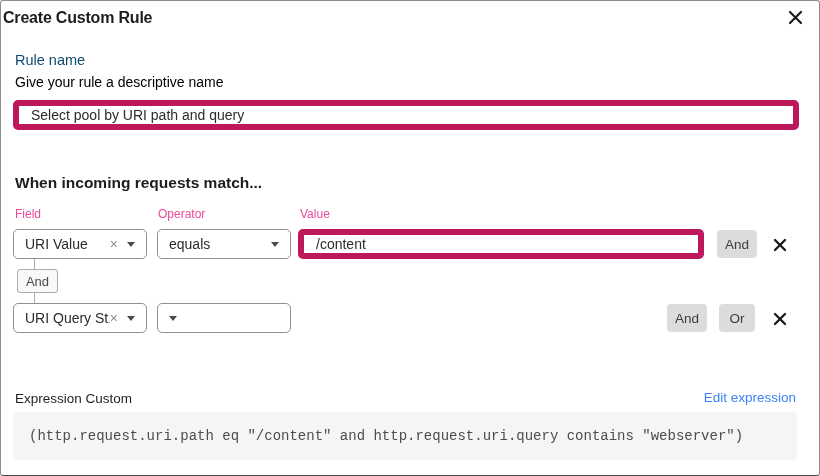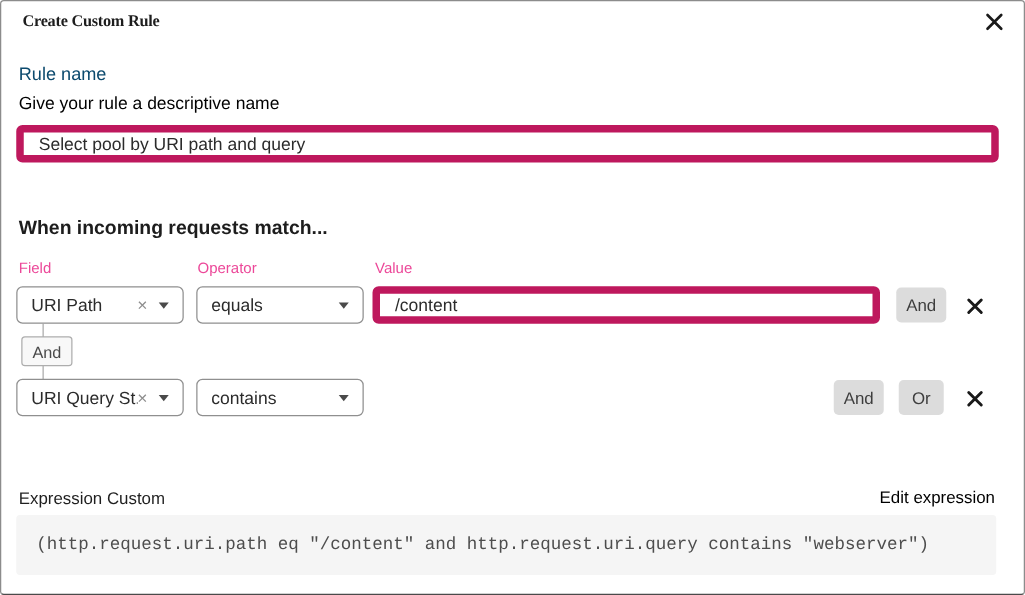--- a/index.html
+++ b/index.html
@@ -1,19 +1,19 @@
 <!DOCTYPE html>
 <html><head>
 <meta charset="utf-8">
 <style>
   html,body{margin:0;padding:0;background:#ffffff;font-family:"Liberation Sans",sans-serif;}
   .dialog{position:relative;width:820px;height:476px;box-sizing:border-box;background:#fff;
           border:1px solid #8c8c8c;border-bottom-color:#4a4a4a;border-radius:3px;overflow:hidden;}
   .abs{position:absolute;}
-  .title{left:17px;top:8px;font-size:13px;font-weight:700;color:#1d1d1d;letter-spacing:-0.2px;font-family:Liberation Serif, serif;}
+  .title{left:2px;top:8px;font-size:16px;font-weight:700;color:#1d1d1d;letter-spacing:-0.2px;}
   .icon-btn{display:flex;align-items:center;justify-content:center;cursor:pointer;background:none;border:none;padding:0;}
   .close-btn{left:784px;top:6px;width:20px;height:20px;}
   .field-label{font-size:14.5px;color:#0c4a6e;}
   .helper{font-size:14px;color:#000000;}
   .text-input{box-sizing:border-box;height:30px;border:6px solid #be185d;border-radius:5px;
               padding:0 12px;font-size:14px;color:#2b2b2b;font-family:inherit;background:#fff;outline:none;}
   .section-heading{font-size:15.5px;font-weight:700;color:#1d1d1d;}
   .col-label{font-size:12px;color:#ec4899;}
   .select{box-sizing:border-box;height:30px;border:1px solid #8f8f8f;border-radius:5px;background:#fff;
           display:flex;align-items:center;padding:0 11px;font-size:14px;color:#2b2b2b;cursor:pointer;}
@@ -22,21 +22,21 @@
   .caret{width:0;height:0;border-left:4.5px solid transparent;border-right:4.5px solid transparent;
          border-top:5.5px solid #4a4a4a;flex:none;}
   .gray-btn{box-sizing:border-box;height:28px;background:#dcdcdc;border:none;border-radius:4px;
             font-size:13.5px;color:#3d3d3d;font-family:inherit;display:flex;align-items:center;
             justify-content:center;cursor:pointer;}
   .connector-line{width:1px;background:#ababab;z-index:0;}
   .and-badge{box-sizing:border-box;width:41px;height:24px;background:#f8f8f8;border:1px solid #adadad;
              border-radius:3px;font-size:13px;color:#4a4a4a;display:flex;align-items:center;
              justify-content:center;z-index:1;}
   .expr-label{font-size:13.5px;color:#1f1f1f;}
-  .edit-link{font-size:13.5px;color:#000000;cursor:pointer;text-decoration:none;}
+  .edit-link{font-size:13.5px;color:#3b82f6;cursor:pointer;text-decoration:none;}
   .code-block{box-sizing:border-box;width:784px;height:48px;background:#f5f5f5;border-radius:3px;
               display:flex;align-items:center;}
   .code-text{padding-left:16px;font-family:"Liberation Mono","DejaVu Sans Mono",monospace;
              font-size:14px;color:#4d4d4d;white-space:nowrap;}
   .xmark{display:block;}
 </style>
 </head>
 <body>
 
 <div class="dialog">
@@ -54,21 +54,21 @@
 
   <div class="abs section-heading" style="left:14px;top:173px;">When incoming requests match...</div>
   <div class="abs col-label" style="left:14px;top:206px;">Field</div>
   <div class="abs col-label" style="left:157px;top:206px;">Operator</div>
   <div class="abs col-label" style="left:299px;top:206px;">Value</div>
 
   <div class="abs connector-line" style="left:33px;top:258px;height:46px;"></div>
   <div class="abs and-badge" style="left:16px;top:268px;">And</div>
 
   <div class="abs select" style="left:12px;top:228px;width:134px;">
-    <span class="lbl">URI Path</span>
+    <span class="lbl">URI Value</span>
     <span class="clear-x">×</span>
     <span class="caret"></span>
   </div>
   <div class="abs select" style="left:156px;top:228px;width:134px;padding-left:11px;">
     <span class="lbl">equals</span>
     <span class="caret"></span>
   </div>
   <input class="abs text-input" style="left: 297px; top: 228px; width: 406px;" type="text" value="/content">
   <button class="abs gray-btn" style="left:716px;top:229px;width:40px;">And</button>
   <button class="abs icon-btn" style="left:770px;top:235px;width:17px;height:17px;" aria-label="Remove condition">
@@ -76,21 +76,20 @@
       <path d="M1.7 1.7 L10.3 10.3 M10.3 1.7 L1.7 10.3" stroke="#1a1a1a" stroke-width="2" stroke-linecap="round"></path>
     </svg>
   </button>
 
   <div class="abs select" style="left:12px;top:302px;width:134px;">
     <span class="lbl">URI Query St...</span>
     <span class="clear-x" style="margin-left:0;">×</span>
     <span class="caret"></span>
   </div>
   <div class="abs select" style="left:156px;top:302px;width:134px;">
-    <span class="lbl">contains</span>
     <span class="caret"></span>
   </div>
   <button class="abs gray-btn" style="left:666px;top:303px;width:40px;">And</button>
   <button class="abs gray-btn" style="left:718px;top:303px;width:36px;">Or</button>
   <button class="abs icon-btn" style="left:770px;top:309px;width:17px;height:17px;" aria-label="Remove condition">
     <svg class="xmark" width="14" height="14" viewBox="0 0 12 12">
       <path d="M1.7 1.7 L10.3 10.3 M10.3 1.7 L1.7 10.3" stroke="#1a1a1a" stroke-width="2" stroke-linecap="round"></path>
     </svg>
   </button>
 

